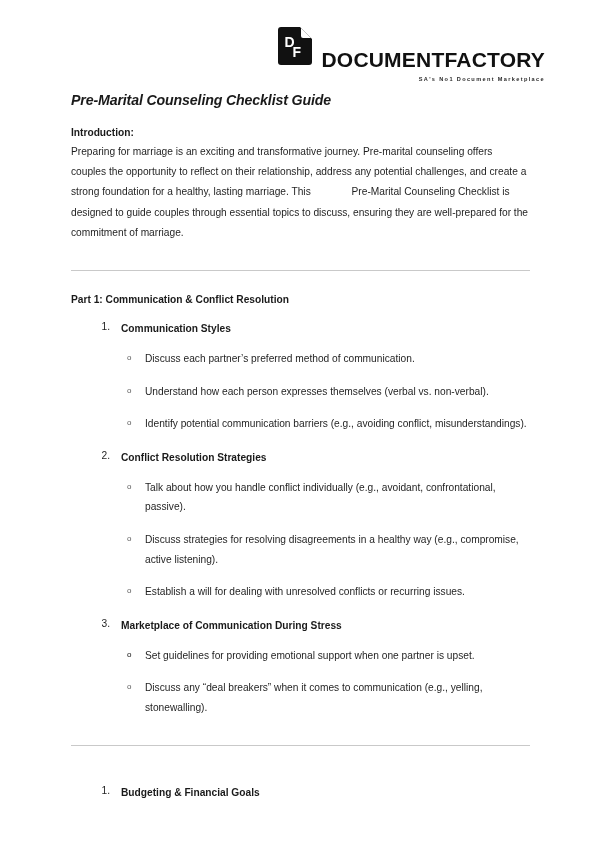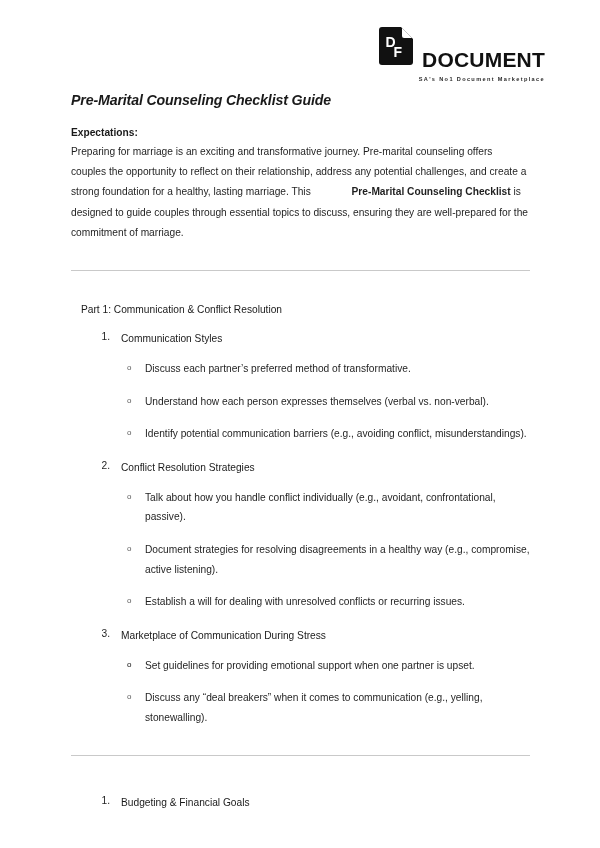--- a/index.html
+++ b/index.html
@@ -90,38 +90,38 @@
     margin: 0 0 4px 0;
   }
 
   p.para {
     font-size: 10.2px;
     line-height: 20.2px;
     color: #1f1f1f;
     margin: 0;
     text-align: left;
   }
-  p.para b { font-weight: bold; padding-left: 38px; }
+  p.para b { font-weight: normal; padding-left: 38px; }
 
   hr.rule {
     border: 0;
     border-top: 1px solid #c9c9c9;
     margin: 0;
     width: 100%;
     height: 0;
   }
 
   .spacer-before-rule { height: 27px; }
   .spacer-after-rule  { height: 23px; }
 
   .part-heading {
     font-size: 10.2px;
-    font-weight: normal;
-    color: #1a1a1a;
-    margin: 10px;
+    font-weight: bold;
+    color: #1a1a1a;
+    margin: 0;
   }
 
   
   ol.num-list {
     list-style: none;
     margin: 0;
     padding: 0;
   }
   ol.num-list > li.num-item {
     position: relative;
@@ -133,21 +133,21 @@
     top: 0;
     font-size: 10.2px;
     color: #1f1f1f;
     width: 18px;
     text-align: right;
   }
   .num-title {
     display: block;
     margin-left: 50px;
     font-size: 10.2px;
-    font-weight: normal;
+    font-weight: bold;
     color: #1a1a1a;
     line-height: 15px;
   }
 
   ul.sub-list {
     list-style: none;
     margin: 0;
     padding: 0;
   }
   ul.sub-list > li.sub-item {
@@ -178,50 +178,51 @@
   <div class="header">
     <div class="logo-row">
       <svg class="logo-mark" viewBox="0 0 34 38">
         <path d="M0 3 A3 3 0 0 1 3 0 L22 0 L34 12 L34 35 A3 3 0 0 1 31 38 L3 38 A3 3 0 0 1 0 35 Z" fill="#111111"></path>
         <path d="M23 1 L33 11 L25 11 A2 2 0 0 1 23 9 Z" fill="#ffffff"></path>
         <text x="6.5" y="20" font-family="'Liberation Sans', sans-serif" font-size="14" font-weight="bold" fill="#ffffff">D</text>
         <text x="14.5" y="30" font-family="'Liberation Sans', sans-serif" font-size="14" font-weight="bold" fill="#ffffff">F</text>
       </svg>
       <div class="wordmark">
         <span class="wordmark-line">DOCUMENT</span>
+        <span class="wordmark-line">FACTORY</span>
       </div>
     </div>
     <div class="tagline">SA's No1 Document Marketplace</div>
   </div>
 
   <div class="doc">
 
     <h1 class="doc-title">Pre-Marital Counseling Checklist Guide</h1>
 
-    <div class="section-label">Expectations:</div>
+    <div class="section-label">Introduction:</div>
 
     <p class="para">
       <span>Preparing for marriage is an exciting and transformative journey. Pre-marital counseling offers couples the opportunity to reflect on their relationship, address any potential challenges, and create a strong foundation for a healthy, lasting marriage. This </span><b>Pre-Marital Counseling Checklist</b><span> is designed to guide couples through essential topics to discuss, ensuring they are well-prepared for the commitment of marriage.</span>
     </p>
 
     <div class="spacer-before-rule"></div>
     <hr class="rule">
     <div class="spacer-after-rule"></div>
 
     <div>
       <div class="part-heading">Part 1: Communication &amp; Conflict Resolution</div>
       <ol class="num-list">
 
         <li class="num-item">
           <span class="num-marker">1.</span>
           <span class="num-title">Communication Styles</span>
           <ul class="sub-list">
             <li class="sub-item">
               <span class="sub-marker">o</span>
-              <span class="sub-text">Discuss each partner’s preferred method of transformative.</span>
+              <span class="sub-text">Discuss each partner’s preferred method of communication.</span>
             </li>
             <li class="sub-item">
               <span class="sub-marker">o</span>
               <span class="sub-text">Understand how each person expresses themselves (verbal vs. non-verbal).</span>
             </li>
             <li class="sub-item">
               <span class="sub-marker">o</span>
               <span class="sub-text">Identify potential communication barriers (e.g., avoiding conflict, misunderstandings).</span>
             </li>
           </ul>
@@ -230,21 +231,21 @@
         <li class="num-item">
           <span class="num-marker">2.</span>
           <span class="num-title">Conflict Resolution Strategies</span>
           <ul class="sub-list">
             <li class="sub-item">
               <span class="sub-marker">o</span>
               <span class="sub-text">Talk about how you handle conflict individually (e.g., avoidant, confrontational, passive).</span>
             </li>
             <li class="sub-item">
               <span class="sub-marker">o</span>
-              <span class="sub-text">Document strategies for resolving disagreements in a healthy way (e.g., compromise, active listening).</span>
+              <span class="sub-text">Discuss strategies for resolving disagreements in a healthy way (e.g., compromise, active listening).</span>
             </li>
             <li class="sub-item">
               <span class="sub-marker">o</span>
               <span class="sub-text">Establish a will for dealing with unresolved conflicts or recurring issues.</span>
             </li>
           </ul>
         </li>
 
         <li class="num-item">
           <span class="num-marker">3.</span>

